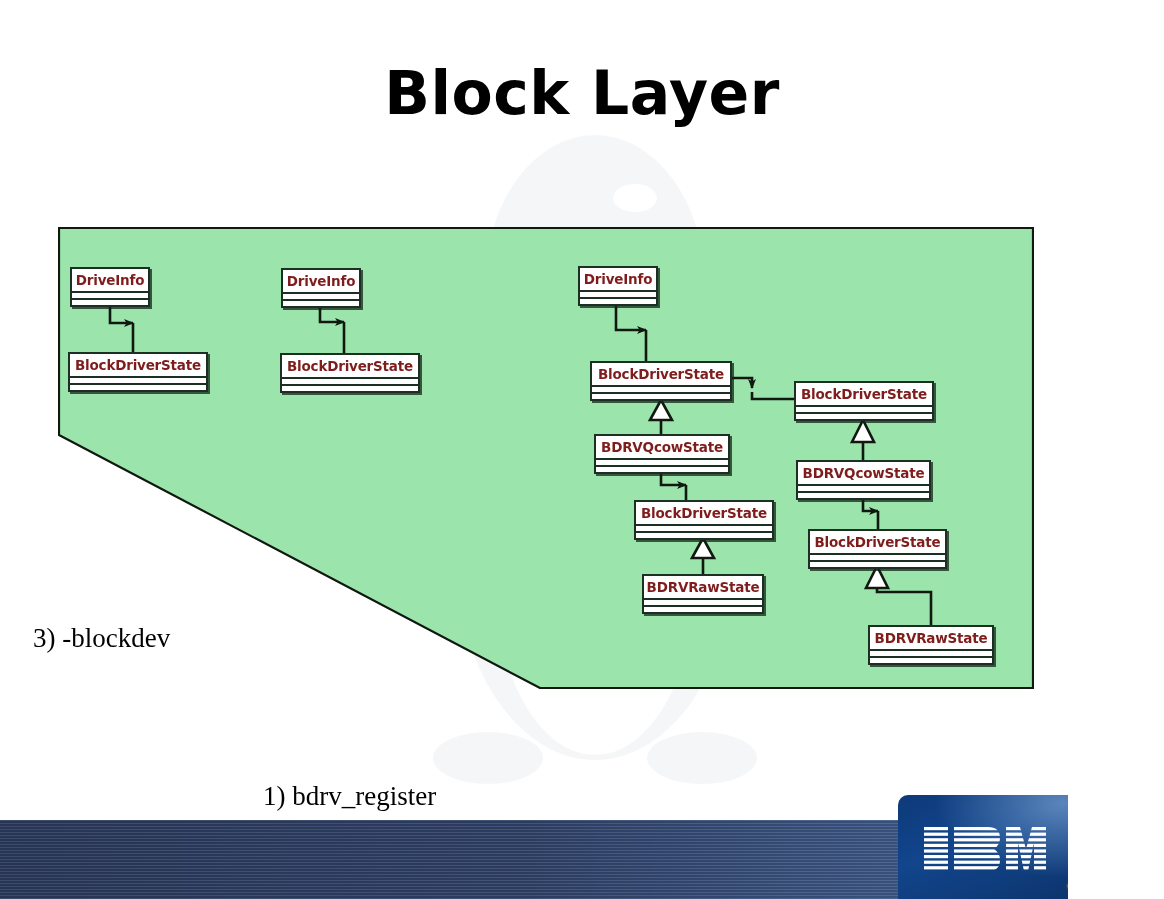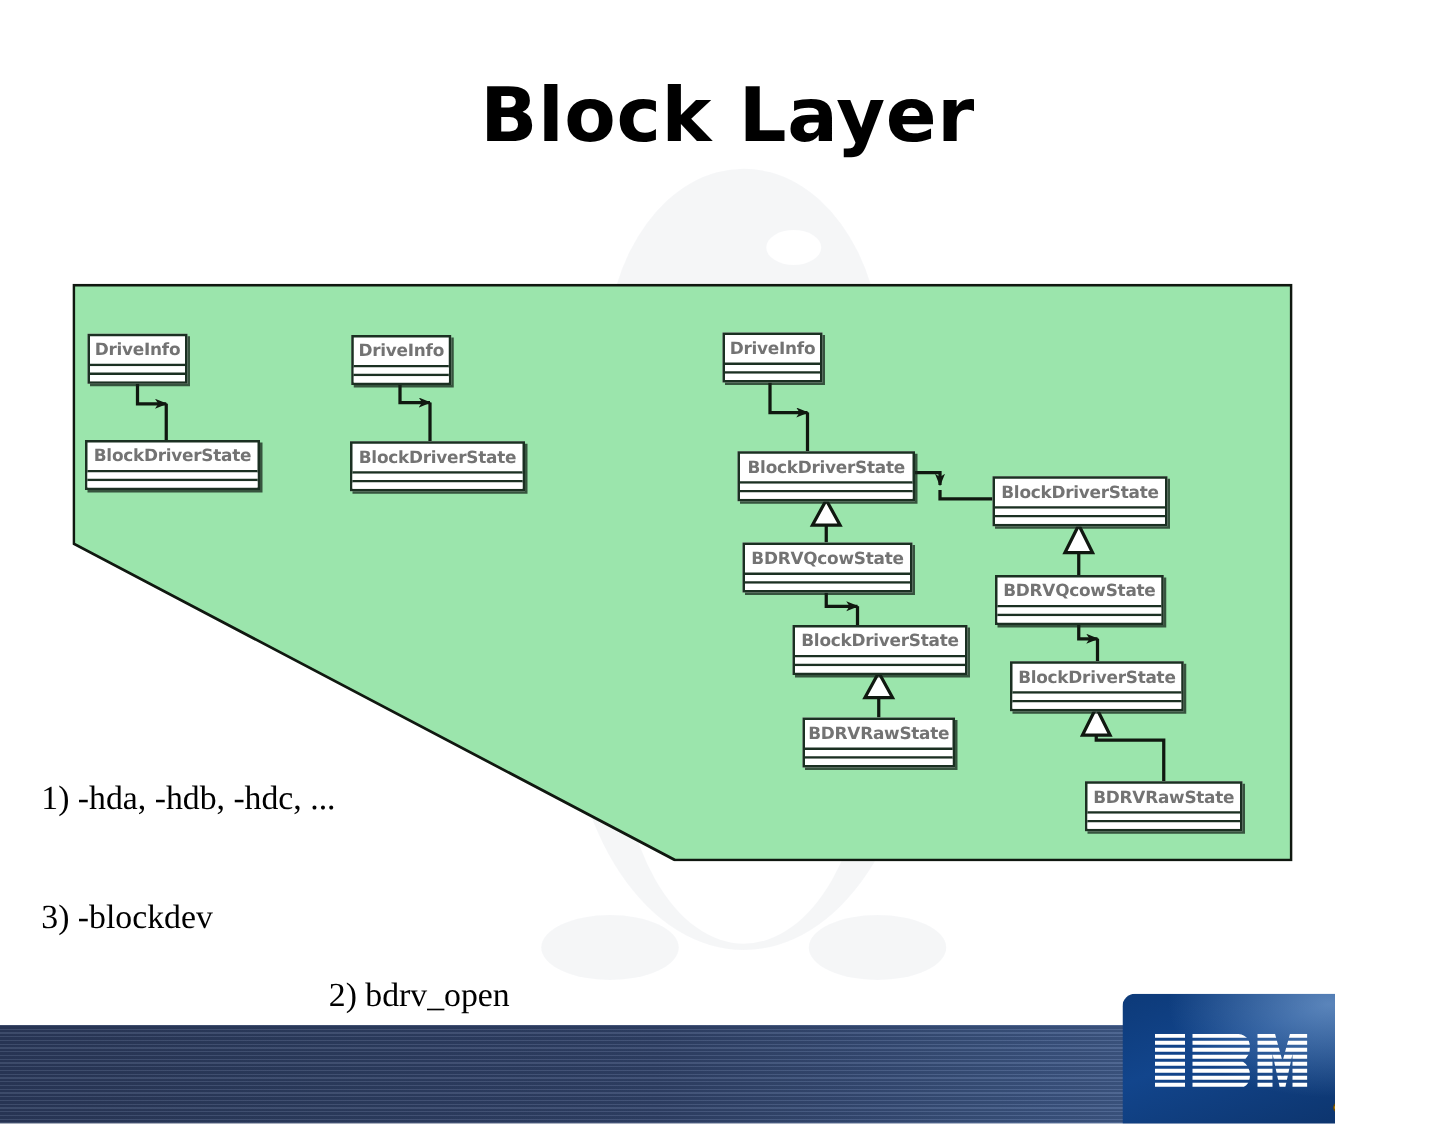--- a/index.html
+++ b/index.html
@@ -66,21 +66,21 @@
     position: absolute;
     background: #ffffff;
     border: 2px solid #1b3022;
     box-sizing: border-box;
     box-shadow: 2px 2px 0 0 rgba(20,35,25,0.75);
   }
   .uml-title {
     font-family: "DejaVu Sans", sans-serif;
     font-weight: bold;
     font-size: 13.5px;
-    color: #737373;
+    color: #7f1d1d;
     text-align: center;
     line-height: 22px;
     height: 22px;
     white-space: nowrap;
     letter-spacing: -0.2px;
   }
   .uml-sep {
     height: 2px;
     background: #1b3022;
   }
@@ -312,30 +312,30 @@
 
   <div class="uml-box" style="left:868px; top:625px; width:126px;">
     <div class="uml-title">BDRVRawState</div>
     <div class="uml-sep"></div>
     <div class="uml-compartment"></div>
     <div class="uml-sep"></div>
     <div class="uml-compartment"></div>
   </div>
 
   <div class="list-block" style="left:33px; top:560px;">
-    <span class="row">1) -hda, -hdb, -hdc, ...</span>
     <span class="row">3) -blockdev</span>
     
     
     
     
     
   </div>
 
   <div class="list-block" style="left:263px; top:718px;">
+    <span class="row">1) bdrv_register</span>
     <span class="row">2) bdrv_open</span>
     
   </div>
 
   <div id="footer-bar"></div>
 
   <div id="logo-panel">
     <svg id="ibm-wordmark" viewBox="0 0 122 44" aria-hidden="true">
       <defs>
         <clipPath id="ibmClip">

